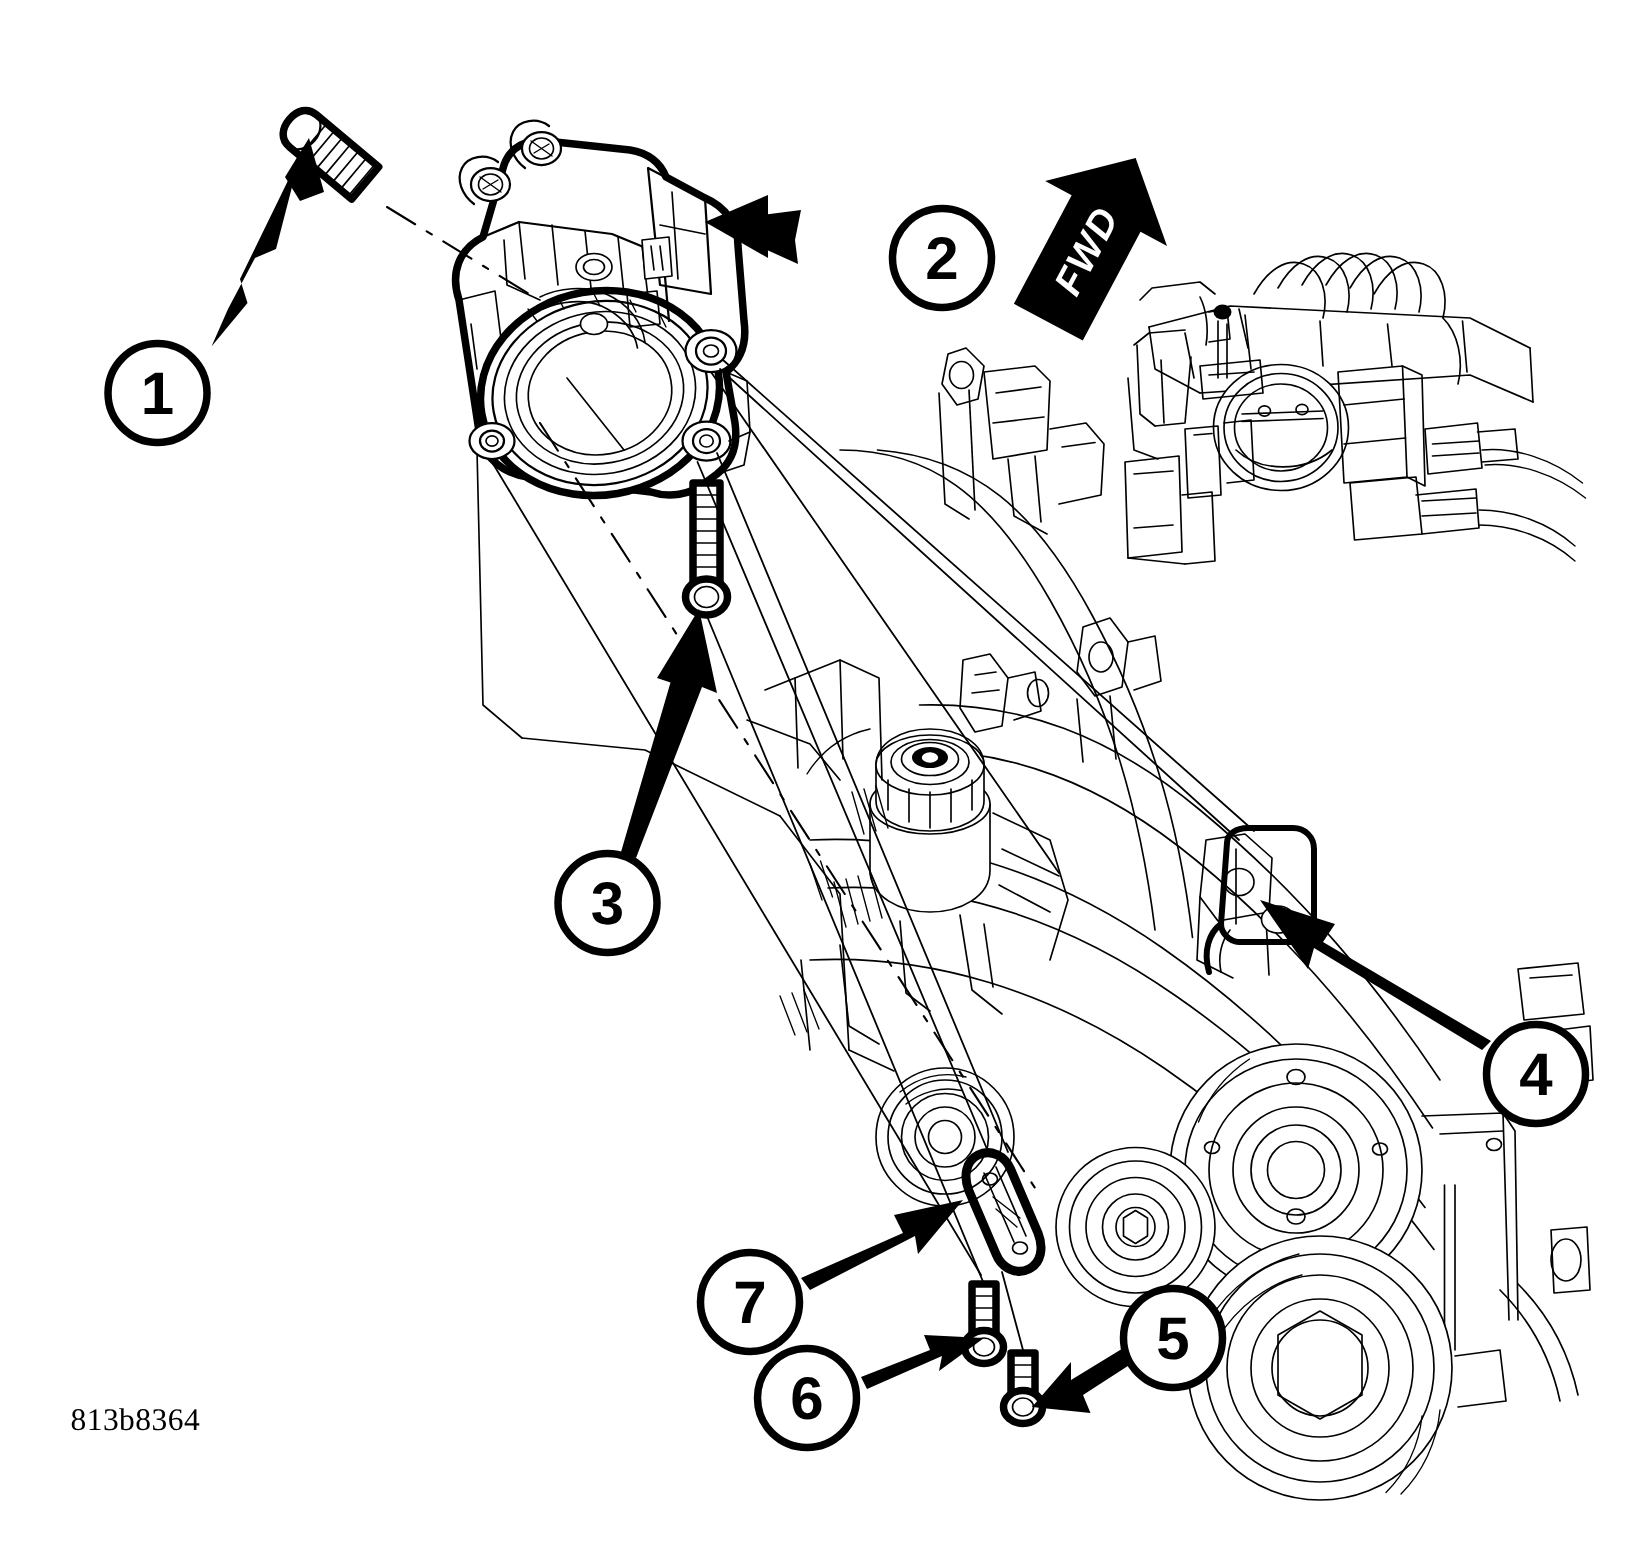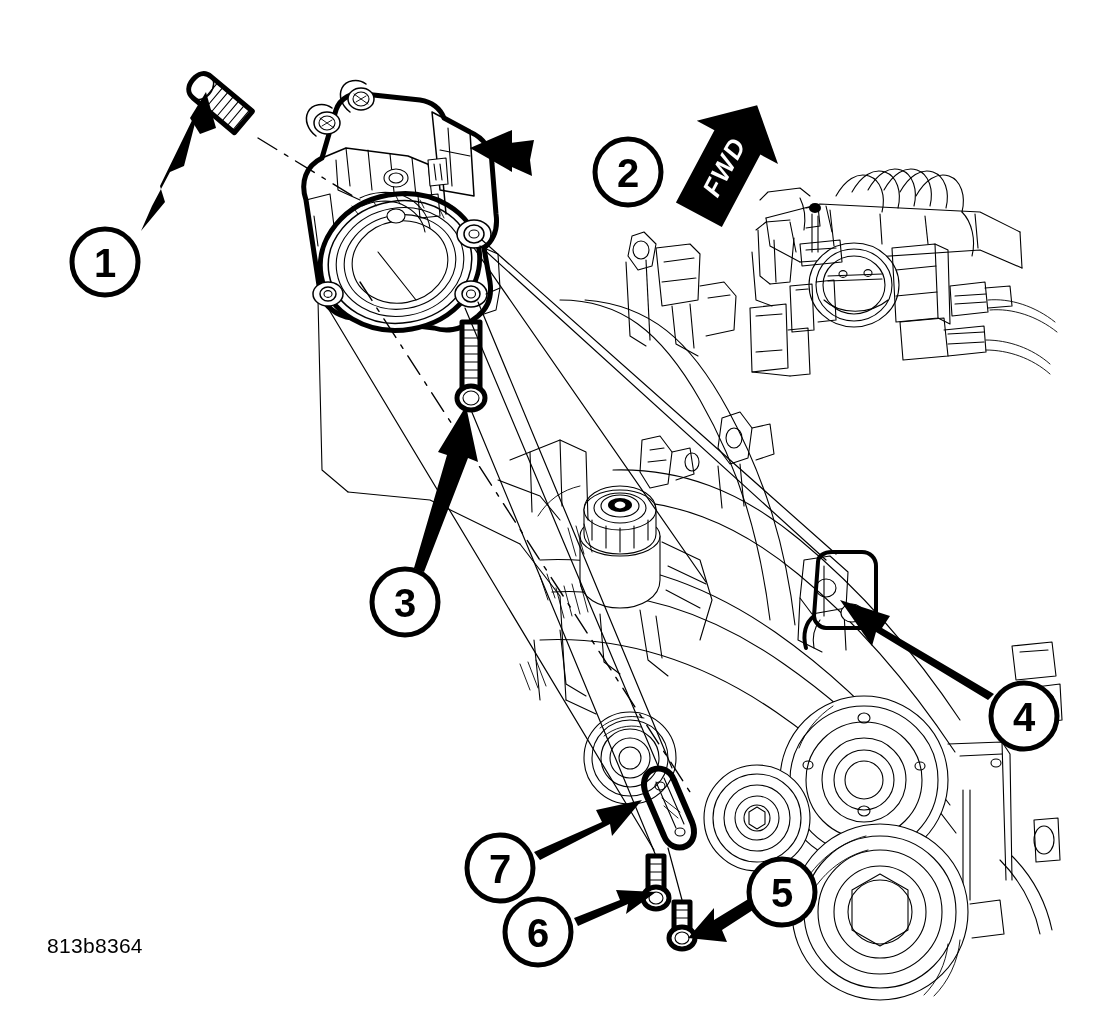--- a/index.html
+++ b/index.html
@@ -36,21 +36,21 @@
   }
   .fwd-text{
     fill:#ffffff;font-family:"Liberation Sans", sans-serif;
     font-size:26px;font-weight:bold;font-style:italic;
     text-anchor:middle;dominant-baseline:central;
     letter-spacing:1px;
   }
   #figure-id{
     position:absolute;
     left:47px;top:934px;
-    font-family:Liberation Sans, sans-serif;
+    font-family:Liberation Serif, serif;
     font-size:21px;
     color:#000;
     letter-spacing:0.3px;
     white-space:nowrap;
   }
 </style>
 </head>
 <body>
 
 <div id="figure-root">

